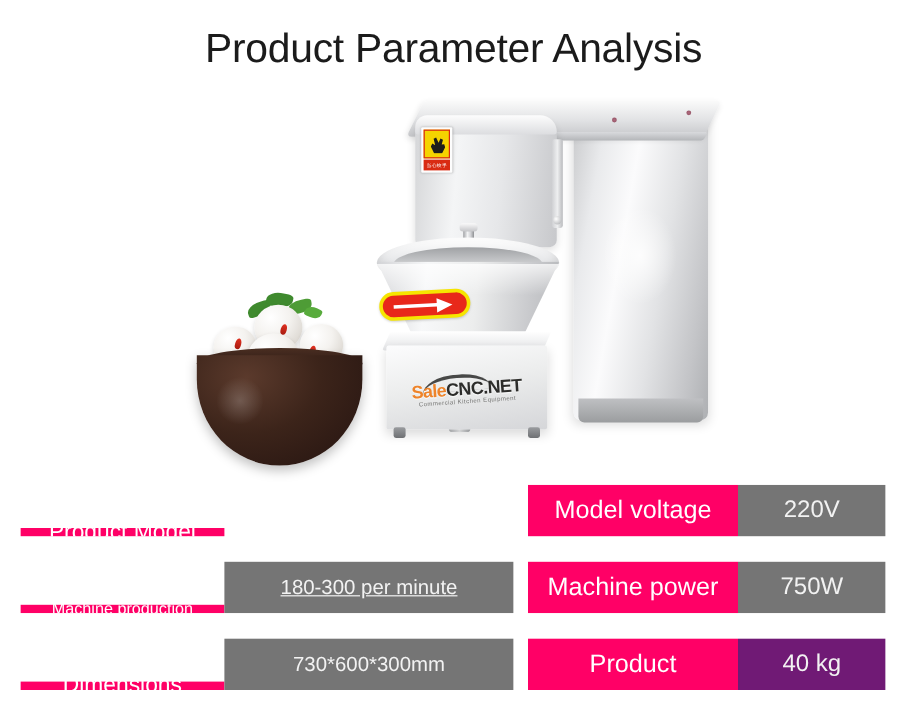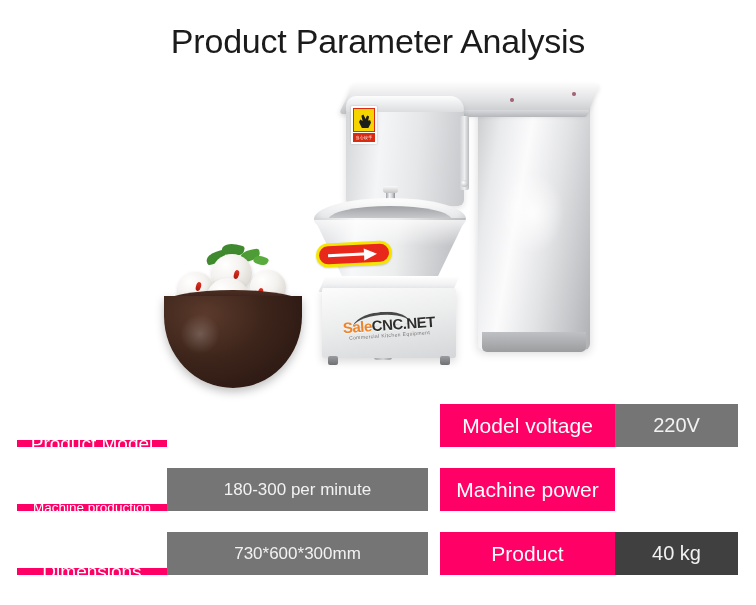--- a/index.html
+++ b/index.html
@@ -254,21 +254,21 @@
     box-sizing:border-box;
     white-space:nowrap;
   }
   .spec-value{
     flex:1 1 auto;
     display:flex;align-items:center;justify-content:center;
     color:#f2f2f2;
     font-size:17px;
     white-space:nowrap;
   }
-  .col-left .spec-label{width:150px;font-size:19px;margin-top:36px;}
+  .col-left .spec-label{width:170px;font-size:19px;margin-top:36px;}
   .col-left .spec-label.small{font-size:13.5px;}
   .col-left .spec-value{font-size:17px;}
   .col-right .spec-label{width:175px;font-size:21px;}
   .col-right .spec-value{font-size:20px;}
 </style>
 </head>
 <body style="background: rgb(255, 255, 255);">
 
 <div class="page">
 
@@ -358,39 +358,40 @@
   <div class="specs">
 
     <div class="spec-col col-left">
 
       <div class="spec-row">
         <div class="spec-label" style="background: rgb(255, 0, 102);">Product Model</div>
       </div>
 
       <div class="spec-row">
         <div class="spec-label small" style="background: rgb(255, 0, 102);">Machine production</div>
-        <div class="spec-value" style="background: rgb(117, 117, 117);">180-300 per minute</div>
+        <div class="spec-value" style="background: rgb(117, 117, 117); text-decoration: underline;">180-300 per minute</div>
       </div>
 
       <div class="spec-row">
         <div class="spec-label" style="background: rgb(255, 0, 102);">Dimensions</div>
         <div class="spec-value" style="background: rgb(117, 117, 117);">730*600*300mm</div>
       </div>
     </div>
 
     <div class="spec-col col-right">
 
       <div class="spec-row">
         <div class="spec-label" style="background: rgb(255, 0, 102);">Model voltage</div>
         <div class="spec-value" style="background: rgb(117, 117, 117);">220V</div>
       </div>
 
       <div class="spec-row">
         <div class="spec-label" style="background: rgb(255, 0, 102); text-align: right;">Machine power</div>
+        <div class="spec-value" style="background: rgb(117, 117, 117);">750W</div>
       </div>
 
       <div class="spec-row">
         <div class="spec-label" style="background: rgb(255, 0, 102);">Product</div>
-        <div class="spec-value" style="background: #404040;">40 kg</div>
+        <div class="spec-value" style="background: #701a75;">40 kg</div>
       </div>
     </div>
   </div>
 </div>
 
 </body></html>

